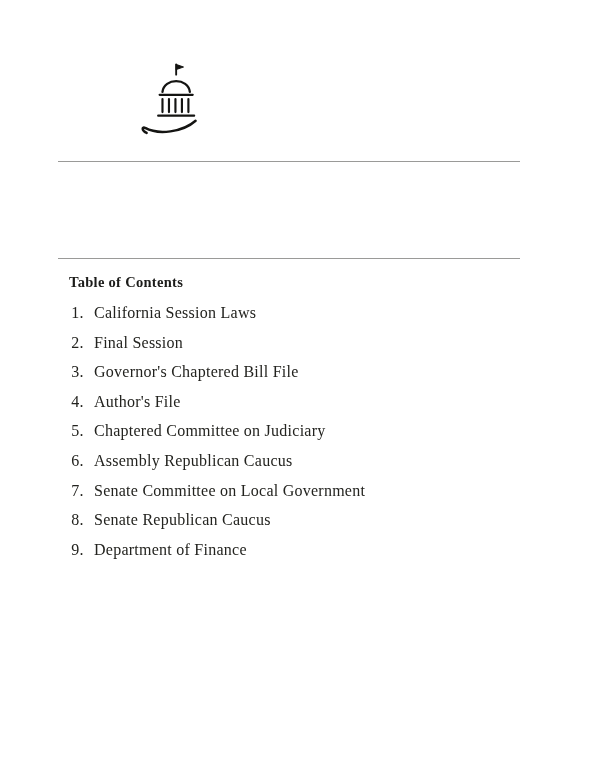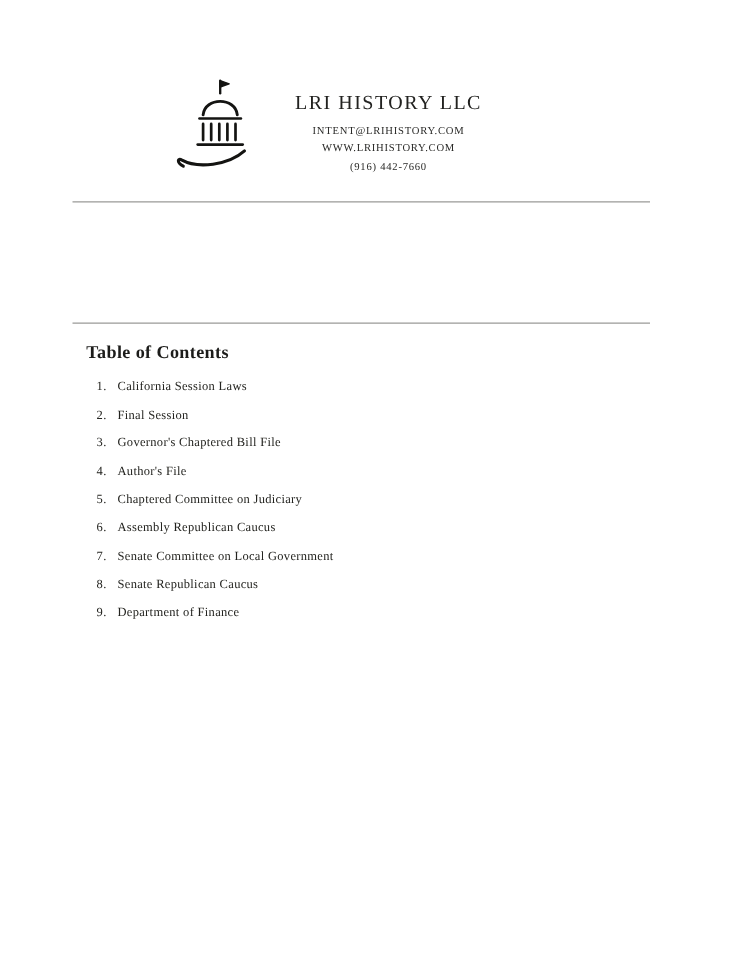--- a/index.html
+++ b/index.html
@@ -83,21 +83,21 @@
     letter-spacing: 0.3px;
     color: #1c1c1a;
   }
   .toc-list {
     position: absolute;
     top: 304px;
     left: 52px;
     margin: 0;
     padding: 0 0 0 36px;
     list-style: decimal;
-    font-size: 10px;
+    font-size: 16px;
     letter-spacing: 0.25px;
     color: #23231f;
   }
   .toc-list li {
     margin-bottom: 11.6px;
     padding-left: 6px;
   }
 </style>
 </head>
 <body>
@@ -120,28 +120,20 @@
         <path d="M43 54 L43 72" stroke-width="3"></path>
         <path d="M52 54 L52 72" stroke-width="3"></path>
         <path d="M61 54 L61 72" stroke-width="3"></path>
         <path d="M70 54 L70 72" stroke-width="3"></path>
 
         <path d="M28 77 L78 77" stroke-width="3"></path>
 
         <path d="M80 84 C 62 100, 28 104, 10 94 C 6 91.5, 4 97, 12 101" stroke-width="3.4"></path>
       </svg>
     </div>
-    <div class="head-text">
-      <div class="company-name">LRI HISTORY LLC</div>
-      <div class="contact-block">
-        <div class="contact-line">INTENT@LRIHISTORY.COM</div>
-        <div class="contact-line">WWW.LRIHISTORY.COM</div>
-        <div class="contact-line">(916) 442-7660</div>
-      </div>
-    </div>
   </div>
 
   <div class="rule rule-top"></div>
   <div class="rule rule-bottom"></div>
 
 
   <div class="toc-title">Table of Contents</div>
 
   <ol class="toc-list">
     <li>California Session Laws</li>

